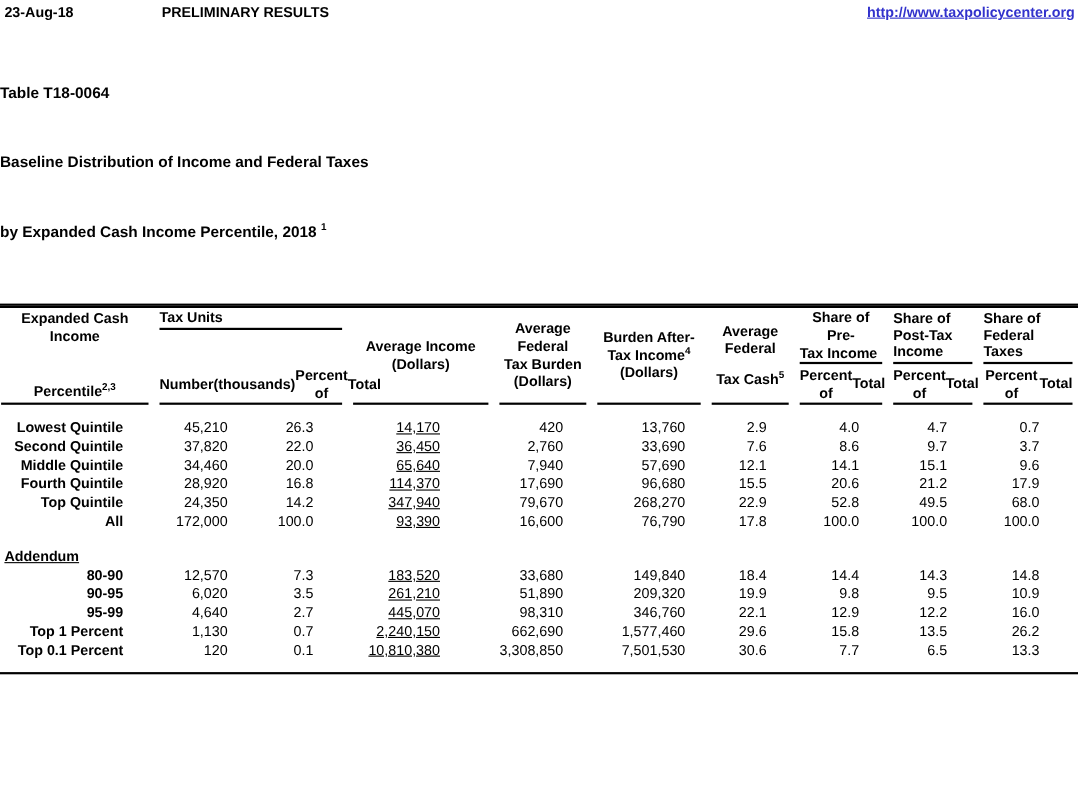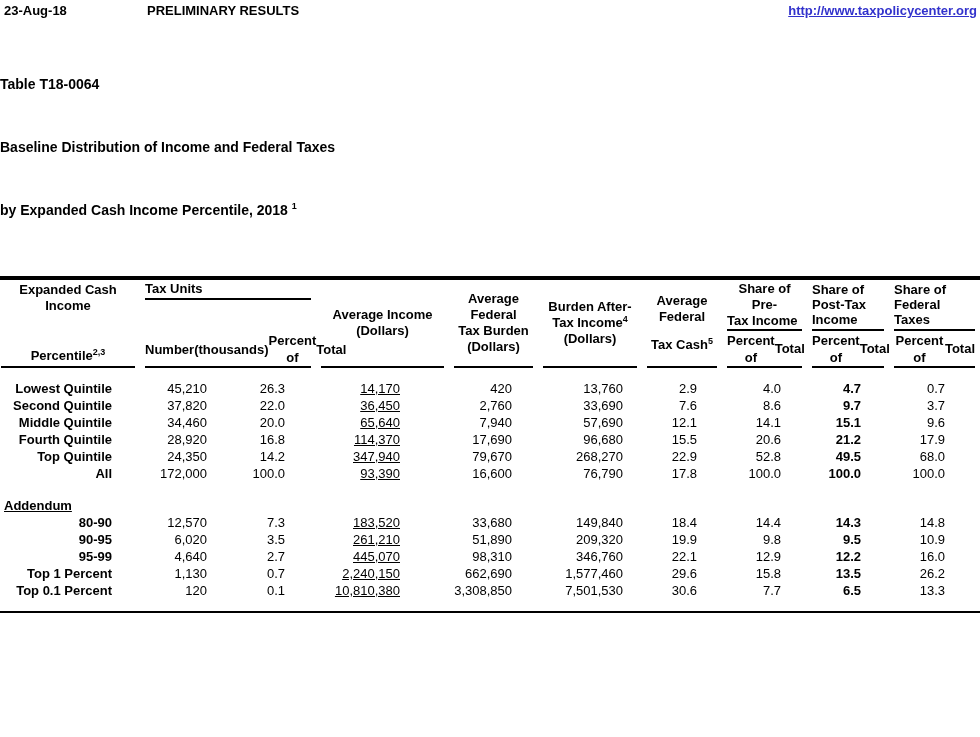--- a/index.html
+++ b/index.html
@@ -47,21 +47,21 @@
   .gs-number { flex:97; } .gs-percent { flex:79; }
   .g-sub.solo { flex:1; }
 
   
   .contents, .r { display:contents; }
   .cell { height:17px; line-height:17px; text-align:right; white-space:pre; }
   .c1 { font-weight:bold; padding-right:28px; }
   .c2 { padding-right:30px; } .c3 { padding-right:31px; }
   .c4 { padding-right:49px;text-decoration:underline; } .c5 { padding-right:26px; }
   .c6 { padding-right:19px; } .c7 { padding-right:25px; }
-  .c8 { padding-right:26px; } .c9 { padding-right:28px;font-weight:bold; }
+  .c8 { padding-right:26px; } .c9 { padding-right:28px; }
   .c10{ padding-right:35px; }
   .pad-row   { grid-column:1 / -1; height:12px; }
   .spacer-row{ grid-column:1 / -1; height:15px; }
   .addendum-cell { grid-column:1 / -1; height:17px; line-height:17px;
                    font-weight:bold; padding-left:4px;text-decoration:underline; }
 </style>
 </head>
 <body>
 
 <div class="page">

